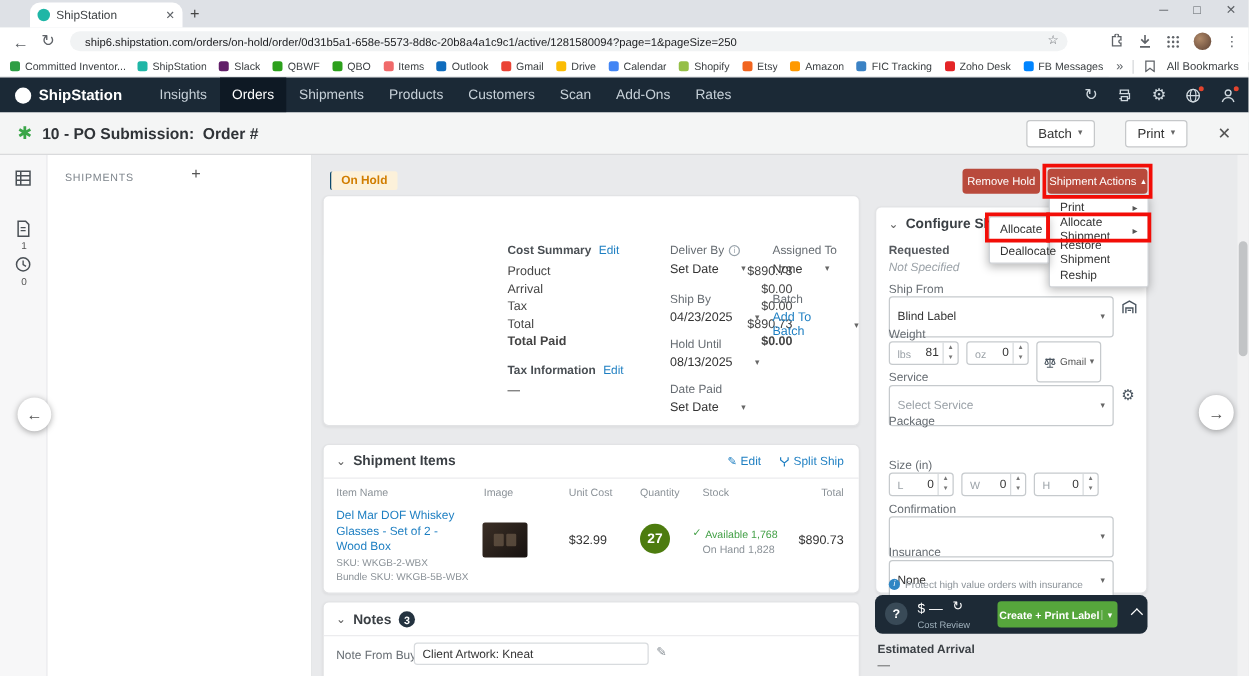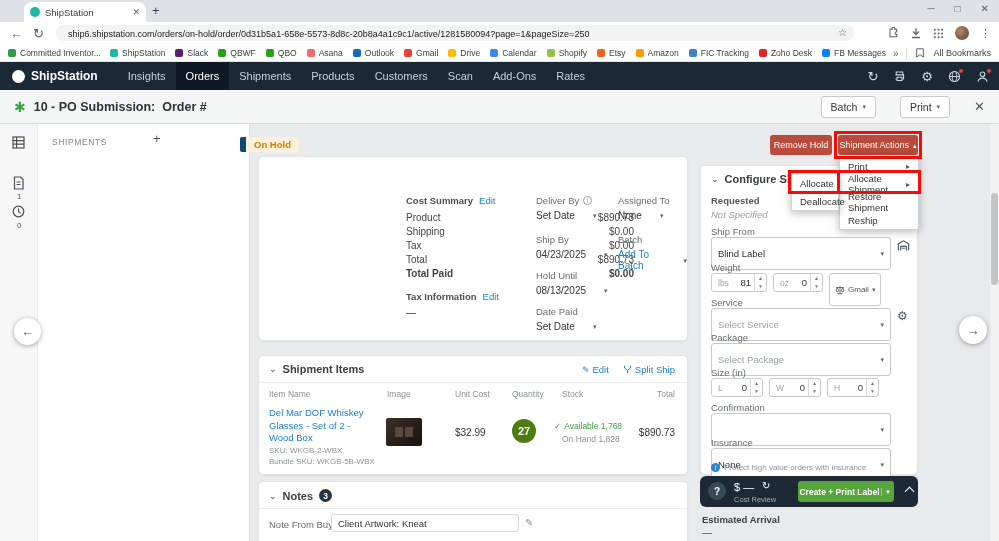--- a/index.html
+++ b/index.html
@@ -49,21 +49,21 @@
 .sidebar{position:absolute;left:0;top:0;width:250px;height:417px;background:#fff;border-right:1px solid #dddfe1}
 .iconstrip{position:absolute;left:0;top:0;width:38px;height:417px;background:#f7f7f8;border-right:1px solid #ebebee;color:#4a5056}
 .stripicon{position:absolute;left:12px}
 .stripbadge{position:absolute;left:17px;font-size:8px;color:#555}
 .shiphdr{position:absolute;left:52px;top:13px;font-size:8.5px;letter-spacing:.6px;color:#7d848b}
 .shipadd{position:absolute;left:153px;top:7px;font-size:13px;color:#555}
 .shipsel{position:absolute;left:40px;top:33px;width:132px;height:21px;background:#e7f2fc;color:#1e7fc2;font-size:10.5px;line-height:21px;padding-left:12px}
 .navcirc{position:absolute;width:27px;height:27px;border-radius:50%;background:#fff;box-shadow:0 1px 5px rgba(0,0,0,.35);display:flex;align-items:center;justify-content:center;color:#555;font-size:13px;z-index:25}
 
 .card{position:absolute;background:#fff;border:1px solid #e2e3e5;border-radius:5px;box-shadow:0 1px 2px rgba(0,0,0,.05)}
-.holdbadge{position:absolute;left:240px;top:13px;background:#fcf1da;border-left:6px solid #0c4a6e;color:#d17d00;font-size:9.5px;font-weight:bold;padding:2px 8px;border-radius:2px}
+.holdbadge{position:absolute;left:264px;top:13px;background:#fcf1da;border-left:1px solid #0c4a6e;color:#d17d00;font-size:9.5px;font-weight:bold;padding:2px 8px;border-radius:2px}
 .lbl{font-size:9.5px;color:#666c72}
 .val{font-size:10px;color:#333;display:flex;align-items:center;gap:18px}
 .link{color:#1e7fc2}
 .infoi{display:inline-block;width:9px;height:9px;border:1px solid #98a2aa;border-radius:50%;font-size:6.5px;line-height:8px;text-align:center;color:#98a2aa;font-style:normal}
 .costrow{display:flex;justify-content:space-between;height:14px;font-size:10px;color:#444}
 .secthdr{display:flex;align-items:center;gap:6px;font-size:11px;font-weight:bold;color:#3a3f44}
 .chev{font-size:9px;color:#666}
 .thead{font-size:8.5px;color:#8b9298}
 .qtycirc{width:24px;height:24px;border-radius:50%;background:#4d7c0f;color:#fff;font-size:11px;font-weight:bold;display:flex;align-items:center;justify-content:center}
 .prodimg{position:absolute;width:36px;height:28px;border-radius:2px;background:linear-gradient(135deg,#3b2f26,#171210);display:flex;align-items:center;justify-content:center;gap:2px}
@@ -163,21 +163,21 @@
     <span class="bm">
         <i class="fav" style="background-color: rgb(44, 160, 28);"></i>
         <span class="bml">QBWF</span>
       </span>
     <span class="bm">
         <i class="fav" style="background-color: rgb(44, 160, 28);"></i>
         <span class="bml">QBO</span>
       </span>
     <span class="bm">
         <i class="fav" style="background-color: rgb(240, 106, 106);"></i>
-        <span class="bml">Asana</span>
+        <span class="bml">Items</span>
       </span>
     <span class="bm">
         <i class="fav" style="background-color: rgb(15, 108, 189);"></i>
         <span class="bml">Outlook</span>
       </span>
     <span class="bm">
         <i class="fav" style="background-color: rgb(234, 67, 53);"></i>
         <span class="bml">Gmail</span>
       </span>
     <span class="bm">
@@ -329,21 +329,21 @@
       <div class="abs" style="left:147px;top:38px;display:flex;gap:6px;align-items:center">
         <span class="lbl" style="color:#4a4f54;font-weight:bold">Cost Summary</span>
         <span class="lbl link">Edit</span>
       </div>
       <div class="abs" style="left:147px;top:55px;width:228px">
         <div class="costrow">
             <span>Product</span>
             <span>$890.73</span>
           </div>
         <div class="costrow">
-            <span>Shipping</span>
+            <span>Arrival</span>
             <span>$0.00</span>
           </div>
         <div class="costrow">
             <span>Tax</span>
             <span>$0.00</span>
           </div>
         <div class="costrow">
             <span>Total</span>
             <span>$890.73</span>
           </div>
@@ -541,24 +541,20 @@
         </div>
 
         <span class="abs lbl" style="left:10px;top:131px">Service</span>
         <div class="sel" style="left:10px;top:142px;width:180px">
             <span class="ph">Select Service</span>
             <span class="caret">▾</span>
           </div>
         <span class="abs" style="left:196px;top:143px;font-size:12px;color:#4a5560">⚙</span>
 
         <span class="abs lbl" style="left:10px;top:166px">Package</span>
-        <div class="sel" style="left:10px;top:177px;width:180px">
-            <span class="ph">Select Package</span>
-            <span class="caret">▾</span>
-          </div>
 
         <span class="abs lbl" style="left:10px;top:201px">Size (in)</span>
         <div class="num" style="left:10px;top:212px;width:52px">
           <span class="unit">L</span>
           <span>0</span>
           <span class="stepper">
               <span>▲</span>
               <span>▼</span>
             </span>
         </div>

